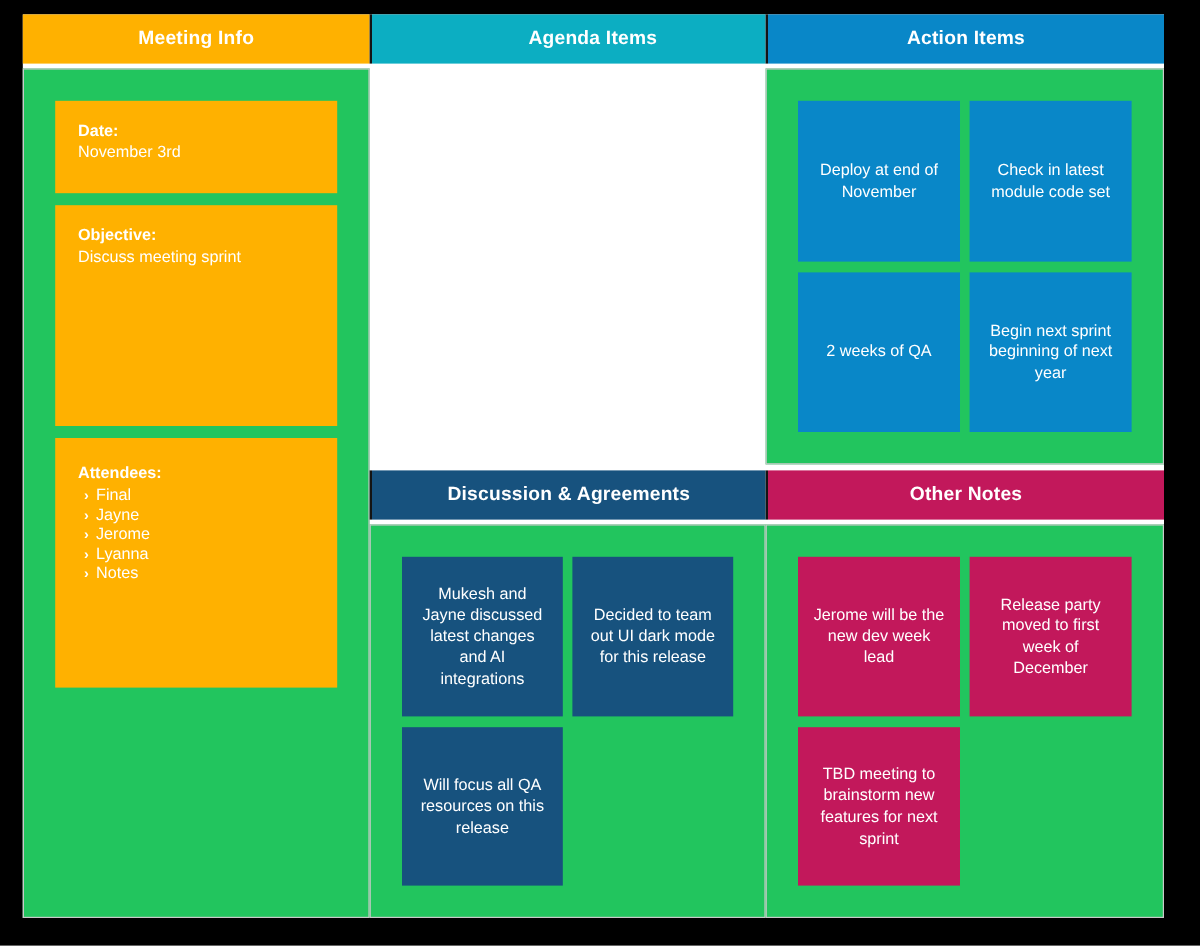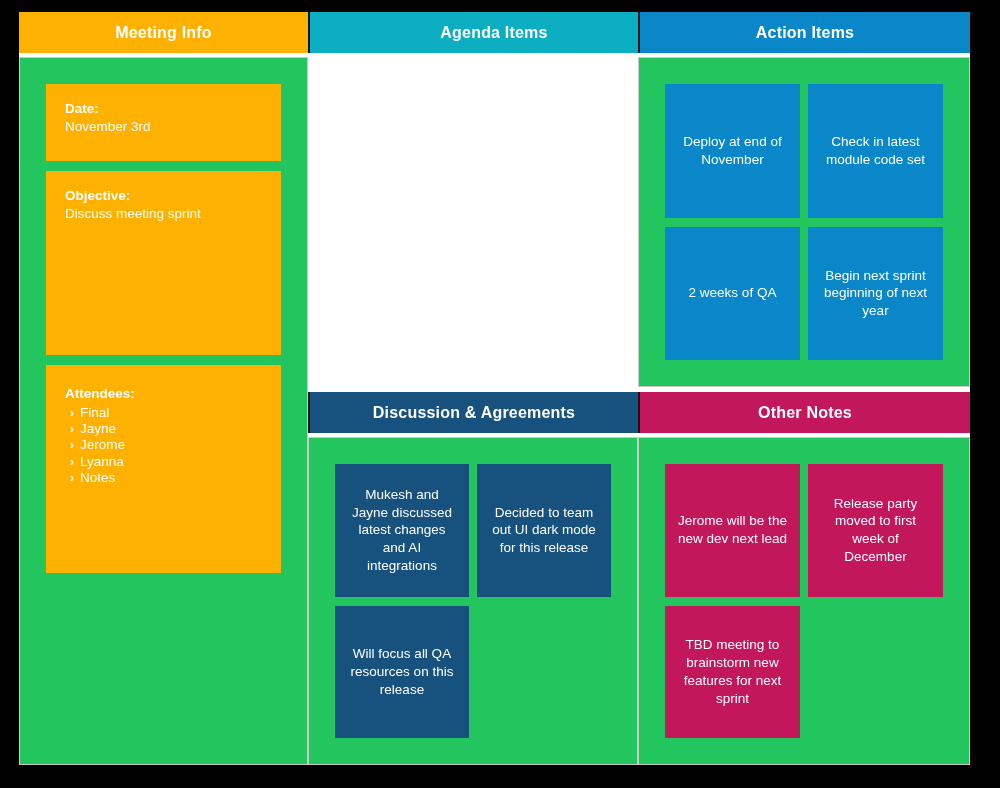--- a/index.html
+++ b/index.html
@@ -165,21 +165,21 @@
           <div class="ncard blue">Begin next sprint beginning of next year</div>
         </div>
       </div>
     </div>
     <div class="section sec-bottom">
       <div class="header-row">
         <div class="header crimson">Other Notes</div>
       </div>
       <div class="body">
         <div class="cards-grid">
-          <div class="ncard crimson">Jerome will be the new dev next lead</div>
+          <div class="ncard crimson">Jerome will be the new dev week lead</div>
           <div class="ncard crimson">Release party moved to first week of December</div>
           <div class="ncard crimson">TBD meeting to brainstorm new features for next sprint</div>
           <div class="empty-cell"></div>
         </div>
       </div>
     </div>
   </div>
 
 </div>
 

